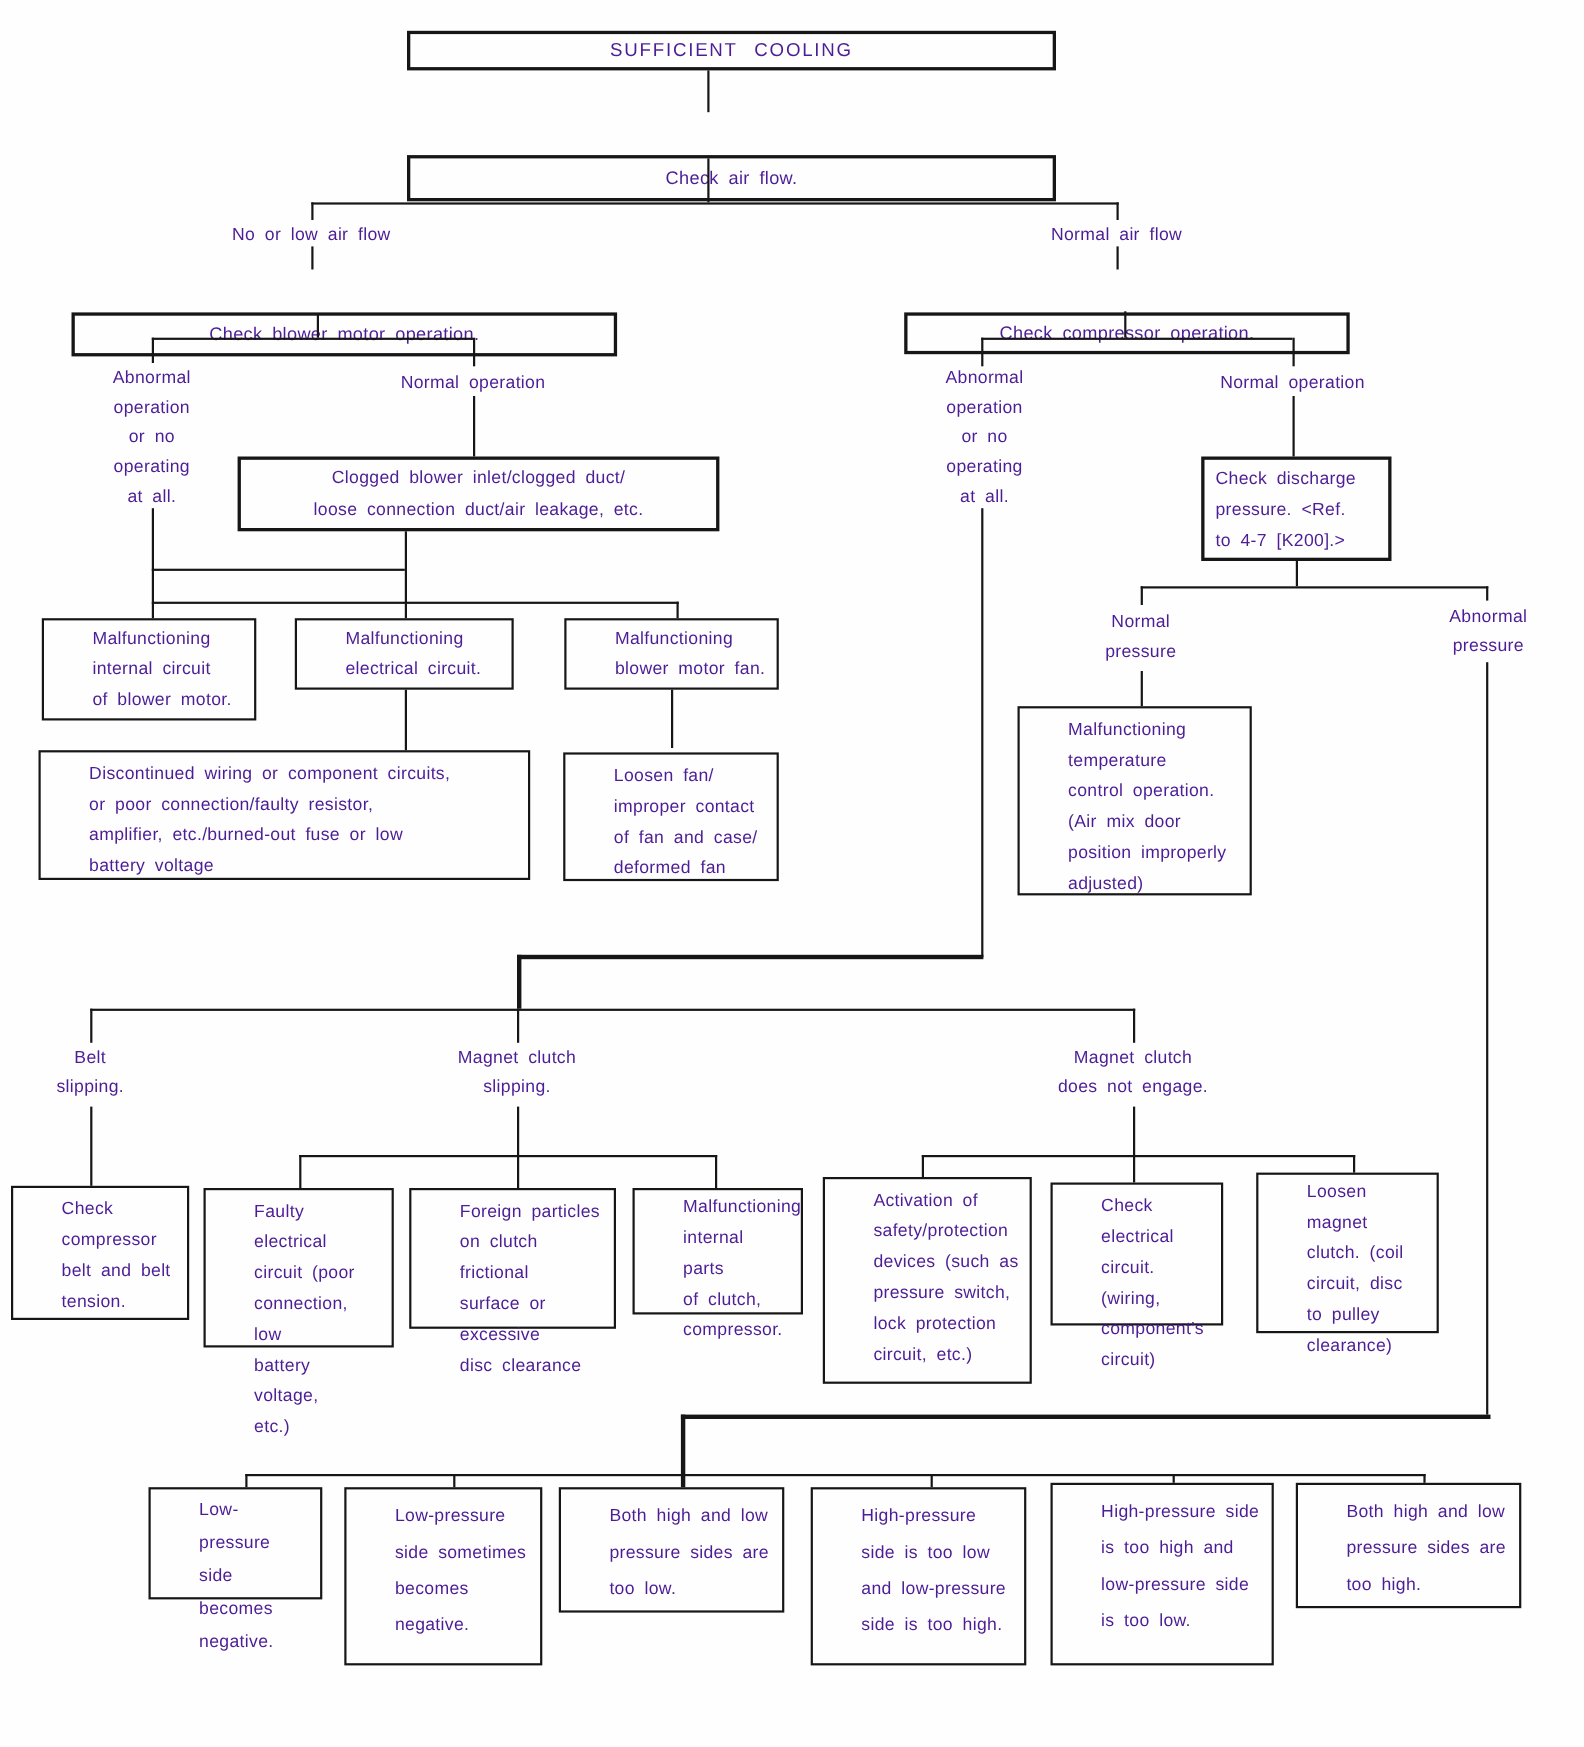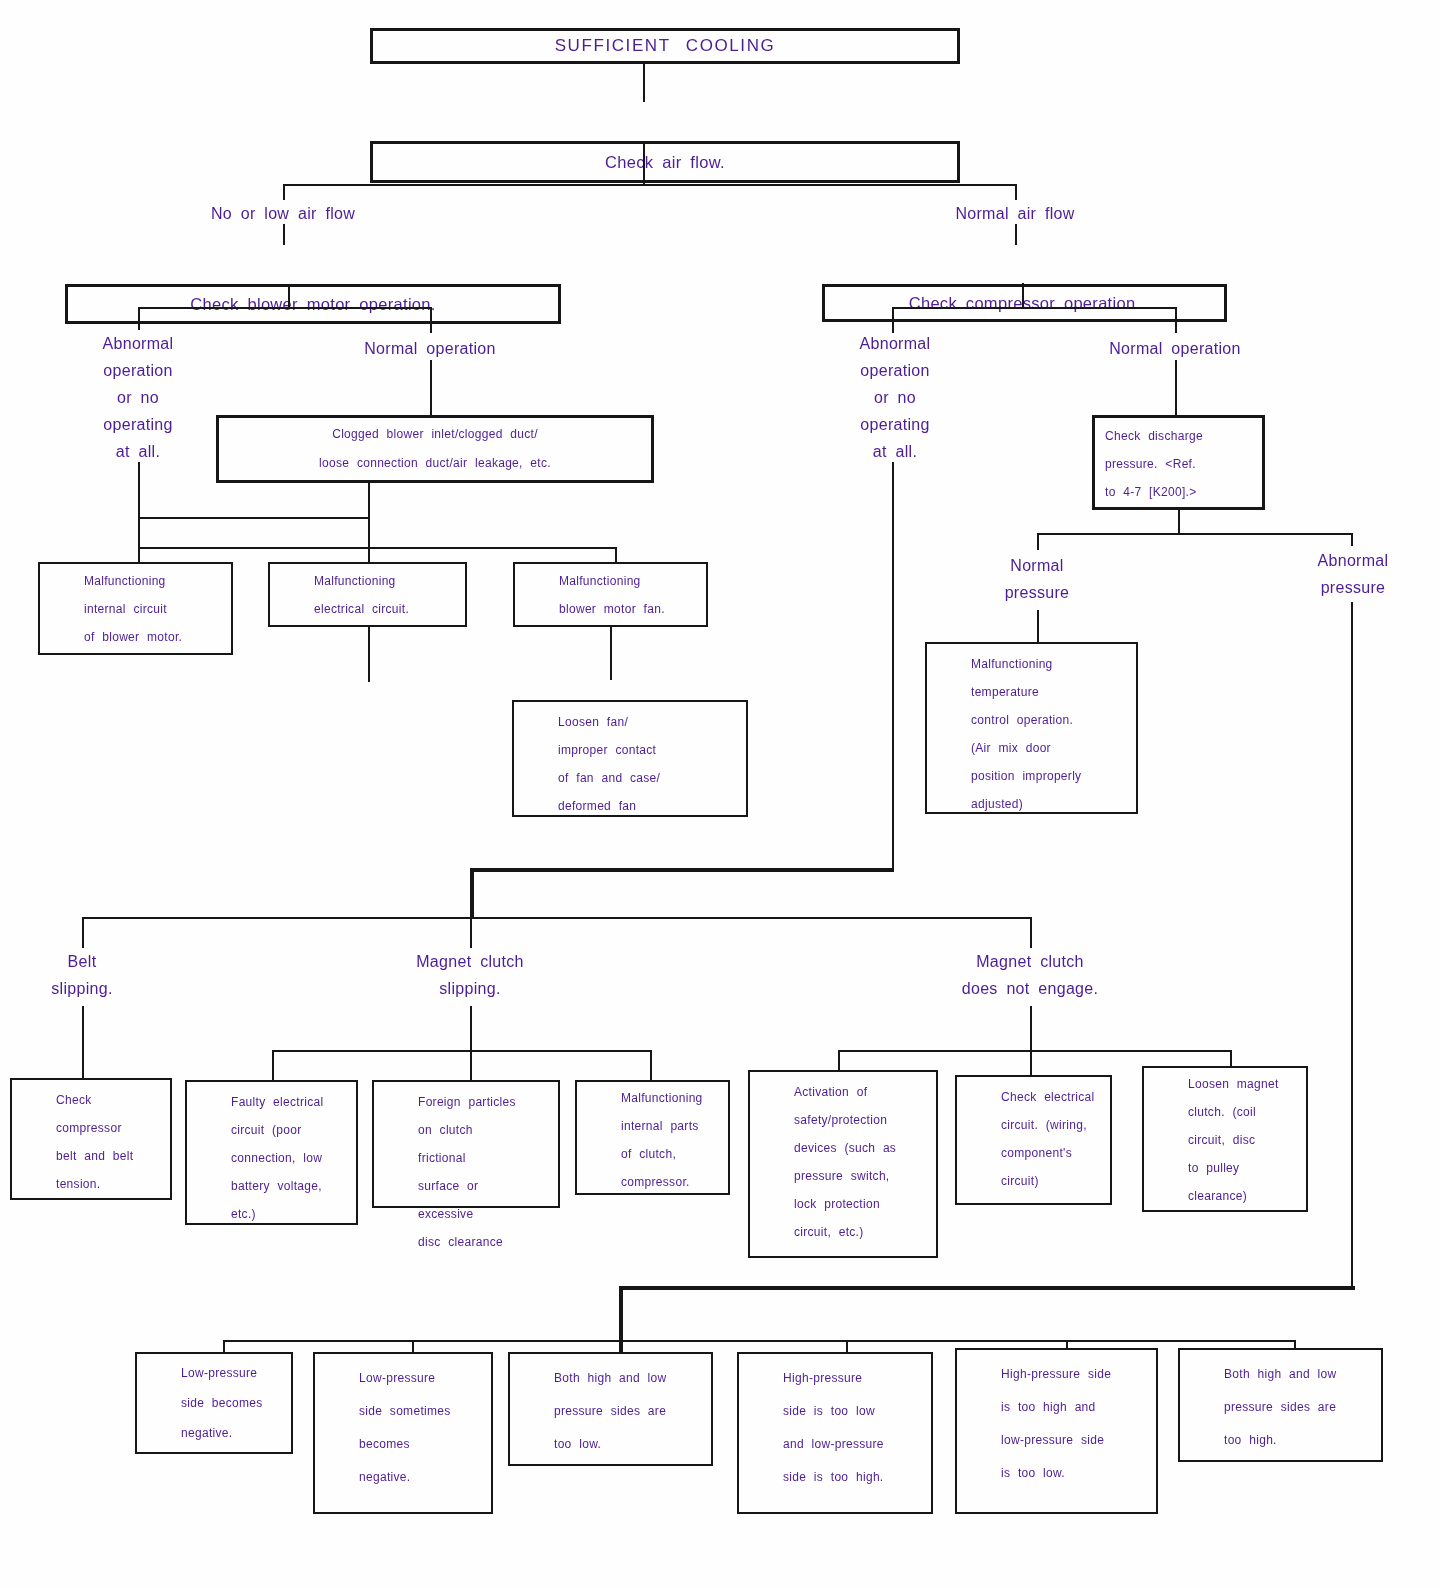--- a/index.html
+++ b/index.html
@@ -3,21 +3,21 @@
 <meta charset="utf-8">
 <style>
   html,body{margin:0;padding:0;background:#ffffff;}
   .stage{
     position:relative;width:1440px;height:1588px;background:#fefefe;
     font-family:"Liberation Sans","DejaVu Sans",sans-serif;
     color:#4c1d95;overflow:hidden;
   }
   .box{
     position:absolute;box-sizing:border-box;border:3px solid #161616;
-    background:#fefefe;font-size:12px;line-height:28px;
+    background:#fefefe;font-size:16px;line-height:28px;
     padding:6px 10px;letter-spacing:.3px;word-spacing:4px;
     white-space:pre-line;
   }
   .box.thin{border-width:2.5px;padding-left:44px;}
   .box.center{
     display:flex;align-items:center;justify-content:center;
     text-align:center;padding:0 6px;
   }
   .box.bottom{line-height:33px;padding-top:8px;}
   .lbl{
@@ -52,21 +52,25 @@
   <div class="box center" style="left:216px;top:415px;width:438px;height:68px;line-height:29px">Clogged blower inlet/clogged duct/
 loose connection duct/air leakage, etc.</div>
 
   <div class="box thin" style="left:38px;top:562px;width:195px;height:93px;padding-top:3px">Malfunctioning
 internal circuit
 of blower motor.</div>
   <div class="box thin" style="left:268px;top:562px;width:199px;height:65px;padding-top:3px">Malfunctioning
 electrical circuit.</div>
   <div class="box thin" style="left:513px;top:562px;width:195px;height:65px;padding-top:3px">Malfunctioning
 blower motor fan.</div>
-  <div class="box thin" style="left:512px;top:700px;width:236px;height:117px">Loosen fan/
+  <div class="box thin" style="left:35px;top:682px;width:447px;height:118px">Discontinued wiring or component circuits,
+or poor connection/faulty resistor,
+amplifier, etc./burned-out fuse or low
+battery voltage</div>
+  <div class="box thin" style="left:512px;top:684px;width:196px;height:117px">Loosen fan/
 improper contact
 of fan and case/
 deformed fan</div>
 
   <div class="box center hdr" style="left:822px;top:245px;width:405px;height:38px">Check compressor operation.</div>
   <div class="lbl" style="left:820px;top:330px;width:150px">Abnormal
 operation
 or no
 operating
 at all.</div>

